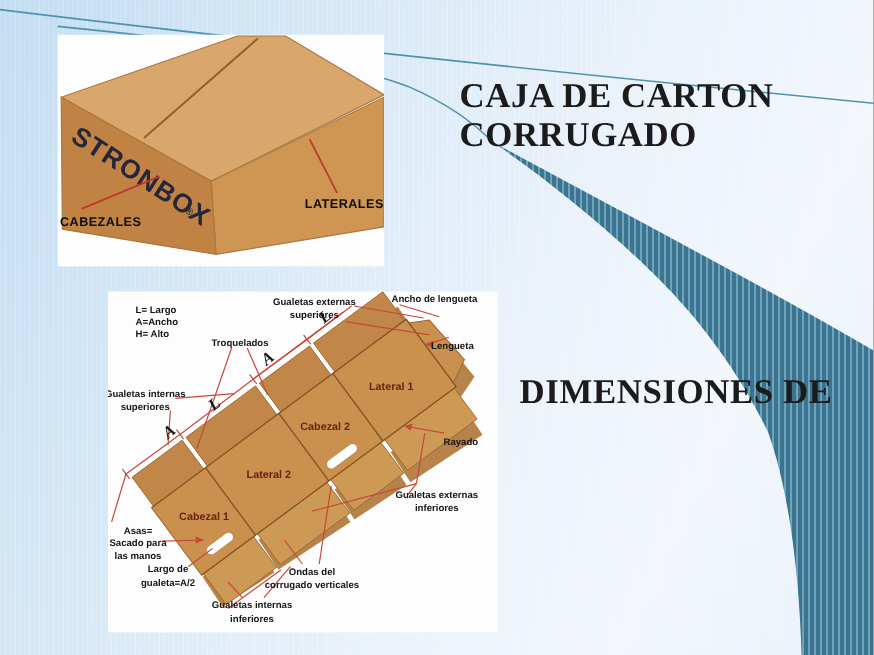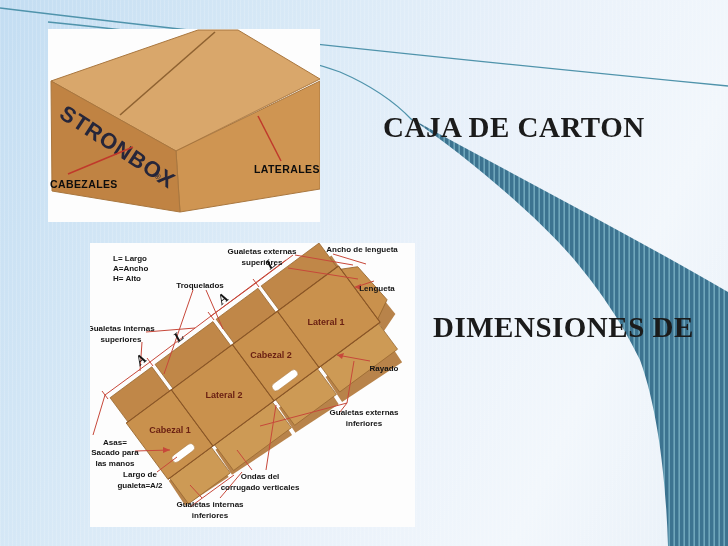--- a/index.html
+++ b/index.html
@@ -12,21 +12,21 @@
   }
   .bg-svg{position:absolute;left:0;top:0;}
   .photo{position:absolute;background:#fdfdfd;}
   .photo svg{display:block;}
   #photo-box{left:48px;top:29px;width:272px;height:193px;}
   #photo-diagram{left:90px;top:243px;width:325px;height:284px;}
   .title{
     position:absolute;font-family:"Liberation Serif",serif;font-weight:bold;
     color:#1b1b1b;font-size:29px;line-height:33px;letter-spacing:.5px;white-space:nowrap;
   }
-  #title-main{left:383px;top:64px;margin-top:47px;}
+  #title-main{left:383px;top:64px;}
   #title-secondary{left:433px;top:311px;}
   
   .lab{font:bold 8px "Liberation Sans",sans-serif;fill:#141414;}
   .panel-lab{font:bold 9px "Liberation Sans",sans-serif;fill:#6b2113;}
   .dim-letter{font:italic bold 14px "Liberation Serif",serif;fill:#141414;}
   .photo-lab{font:bold 10.5px "Liberation Sans",sans-serif;fill:#0d0d0d;letter-spacing:.4px;}
   .brand{font:bold 22px "Liberation Sans",sans-serif;fill:#26263a;letter-spacing:1px;}
   .brand-reg{font:bold 8px "Liberation Sans",sans-serif;fill:#26263a;}
 </style>
 </head>
@@ -185,18 +185,19 @@
           <text class="lab" x="170" y="247" text-anchor="middle">corrugado verticales</text>
           <text class="lab" x="120" y="264" text-anchor="middle">Gualetas internas</text>
           <text class="lab" x="120" y="275" text-anchor="middle">inferiores</text>
         </g>
       </g>
     </svg>
   </div>
 
   <div class="title" id="title-main">
     <span style="display:block">CAJA DE CARTON</span>
+    <span style="display:block">CORRUGADO</span>
   </div>
   <div class="title" id="title-secondary">
     <span style="display:block">DIMENSIONES DE</span>
   </div>
 
 </div>
 
 </body></html>

